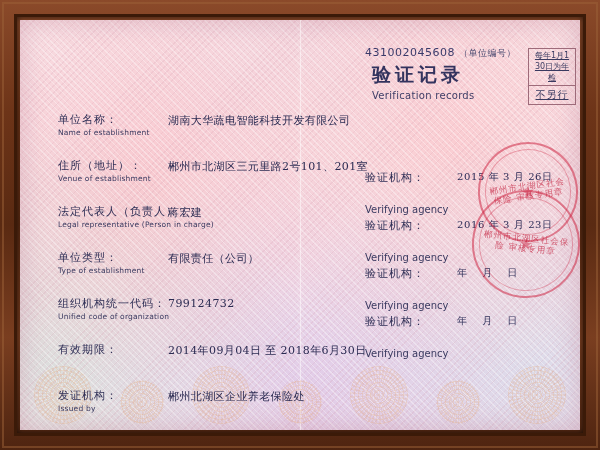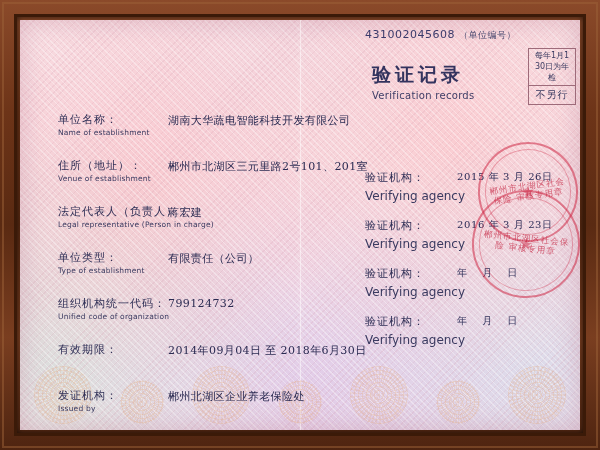--- a/index.html
+++ b/index.html
@@ -104,21 +104,21 @@
 
   
   .content {
     position: absolute;
     inset: 0;
     color: #2f2f4a;
   }
 
   .serial {
     position: absolute;
-    left: 345px; top: 8px;
+    left: 345px; top: 26px;
     font-size: 11px;
     letter-spacing: .5px;
     color: #3a3a6a;
     white-space: nowrap;
   }
   .serial .unit-no {
     font-size: 9px;
     color: #4a4a70;
   }
 
@@ -146,20 +146,21 @@
     position: absolute;
     right: 4px; top: 28px;
     width: 48px;
     border: 1px solid #9d6b7a;
     font-size: 8px;
     line-height: 1.35;
     color: #3a3a60;
     padding: 2px 2px;
     box-sizing: border-box;
     text-align: center;
+    text-decoration: underline;
   }
   .note-box .sep {
     display: block;
     border-top: 1px solid #9d6b7a;
     margin: 2px -2px;
   }
   .note-big {
     font-size: 10px;
     letter-spacing: 1px;
   }
@@ -207,23 +208,23 @@
   .vfield {
     position: relative;
     height: 48px;
   }
   .vlabel-cn {
     font-size: 11px;
     color: #2e2e55;
     letter-spacing: 1px;
   }
   .vlabel-en {
-    font-size: 12px;
+    font-size: 10px;
     color: #3a3a60;
-    margin-top: 4px;
+    margin-top: 19px;
   }
   .vdate {
     position: absolute;
     left: 92px; top: 0px;
     font-size: 10px;
     color: #2a2a55;
     white-space: nowrap;
     letter-spacing: .6px;
     font-family: "DejaVu Serif", serif;
   }

